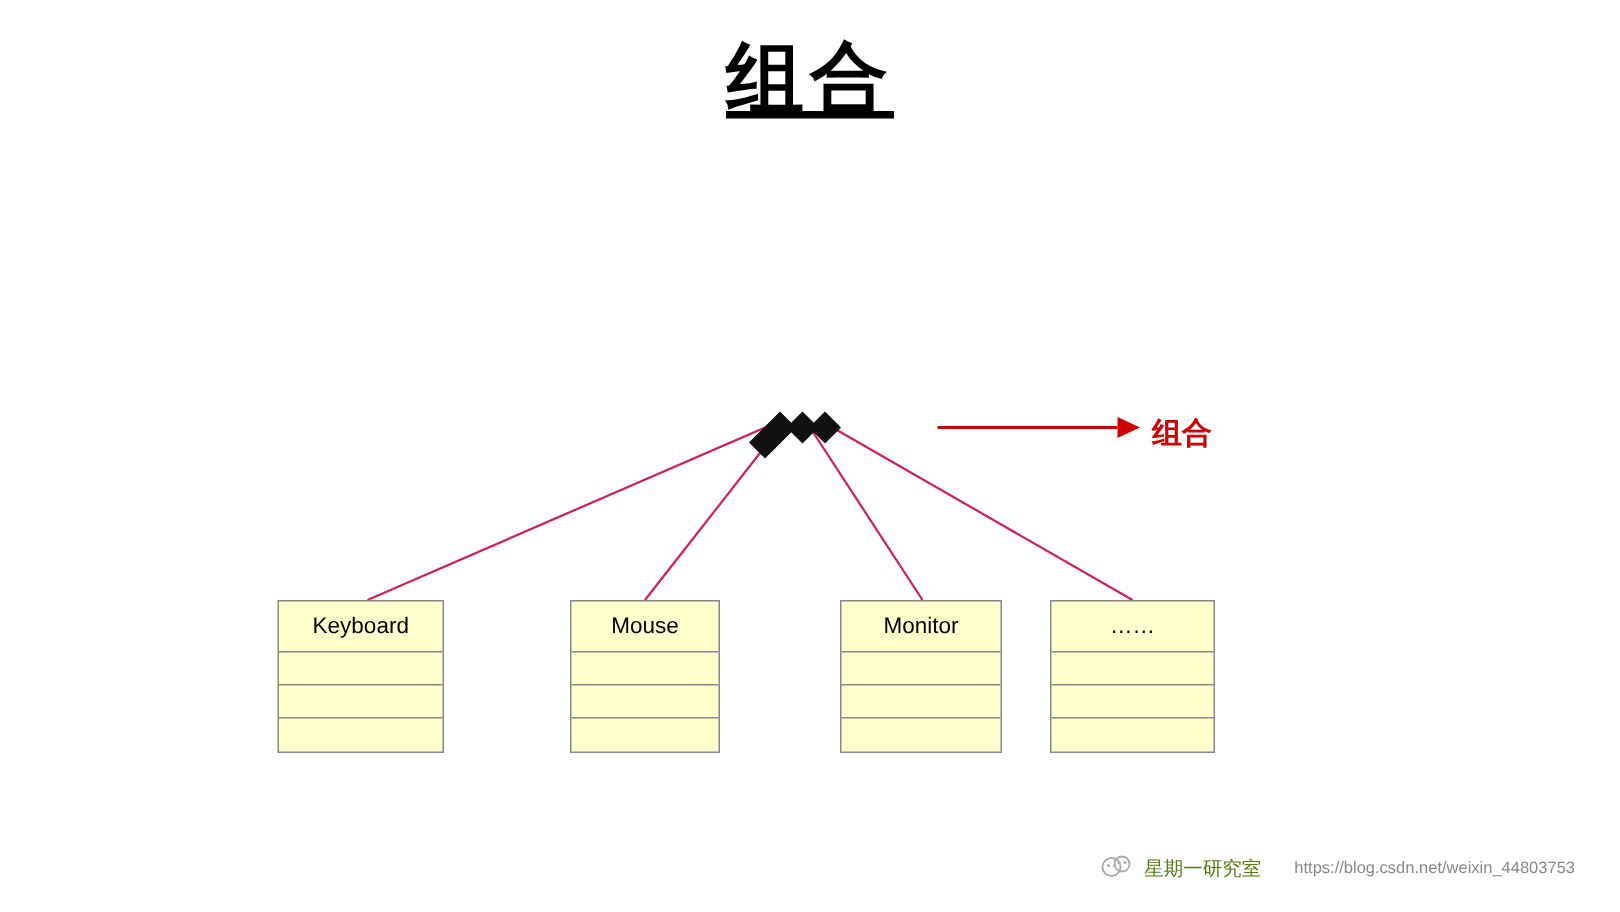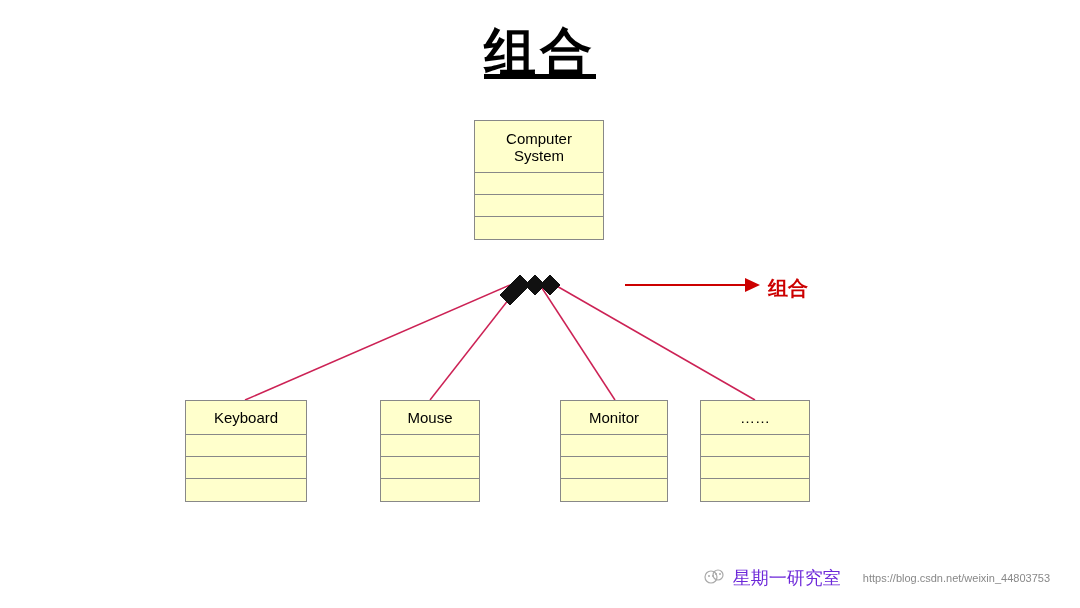--- a/index.html
+++ b/index.html
@@ -70,21 +70,21 @@
     }
     #box-computer .uml-box-name {
       min-height: 52px;
       display: flex;
       align-items: center;
       justify-content: center;
     }
 
     
     #box-keyboard {
-      width: 122px;
+      width: 111px;
       left: 185px;
       top: 310px;
     }
 
     
     #box-mouse {
       width: 100px;
       left: 380px;
       top: 310px;
     }
@@ -123,22 +123,22 @@
       color: #666;
       font-size: 12px;
     }
 
     .footer-logo {
       width: 22px;
       height: 22px;
     }
 
     .footer-text {
-      font-size: 18px;
-      color: #6d28d9;
+      font-size: 13px;
+      color: #4d7c0f;
       text-align: right;
     }
 
     .footer-url {
       font-size: 11px;
       color: #888;
       margin-left: 14px;
     }
   </style>
 </head>
@@ -163,27 +163,20 @@
     <polygon points="520,185 510,195 520,205 530,195" fill="#111" stroke="#111" stroke-width="1"></polygon>
 
     <polygon points="535,185 525,195 535,205 545,195" fill="#111" stroke="#111" stroke-width="1"></polygon>
 
     <polygon points="550,185 540,195 550,205 560,195" fill="#111" stroke="#111" stroke-width="1"></polygon>
 
     <line x1="625" y1="195" x2="745" y2="195" stroke="#cc0000" stroke-width="2"></line>
     <polygon points="745,188 760,195 745,202" fill="#cc0000"></polygon>
   </svg>
 
-  <div class="uml-box" id="box-computer">
-    <div class="uml-box-name" style="white-space: pre-line;">Computer
-System</div>
-    <div class="uml-box-attr"></div>
-    <div class="uml-box-attr"></div>
-    <div class="uml-box-methods"></div>
-  </div>
 
   <div class="uml-box" id="box-keyboard">
     <div class="uml-box-name">Keyboard</div>
     <div class="uml-box-attr"></div>
     <div class="uml-box-attr"></div>
     <div class="uml-box-methods"></div>
   </div>
 
   <div class="uml-box" id="box-mouse">
     <div class="uml-box-name">Mouse</div>

